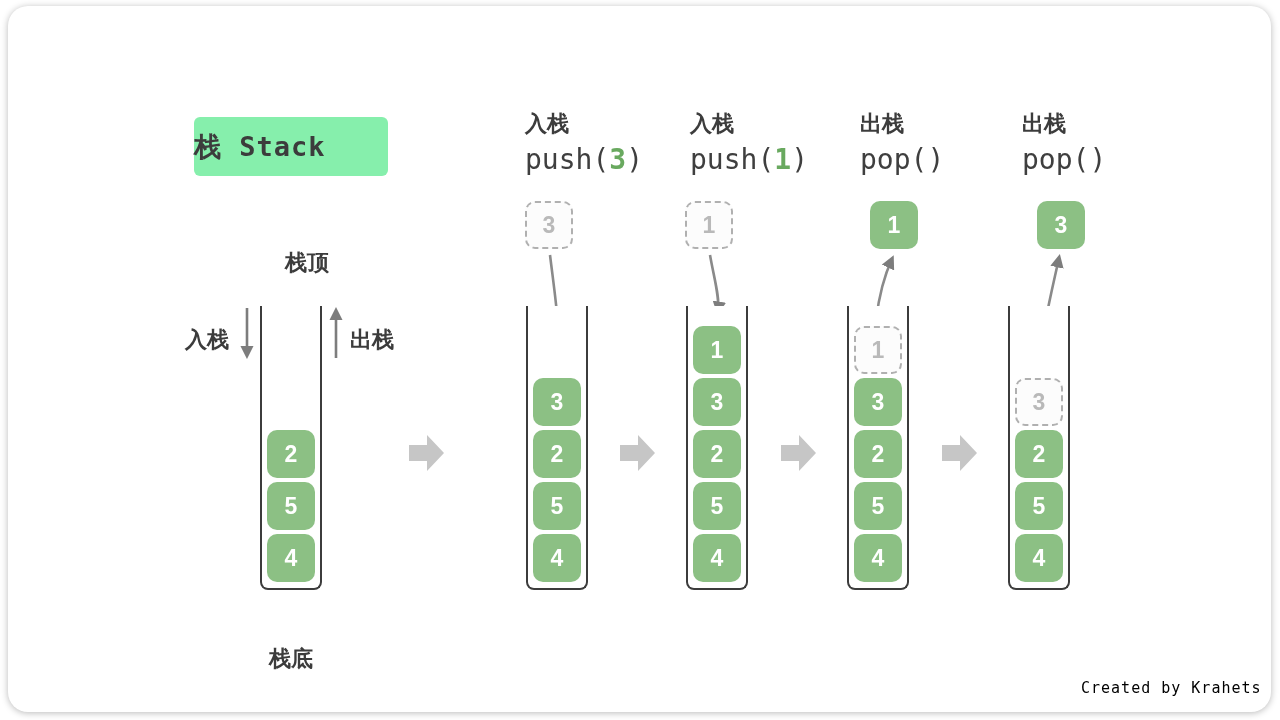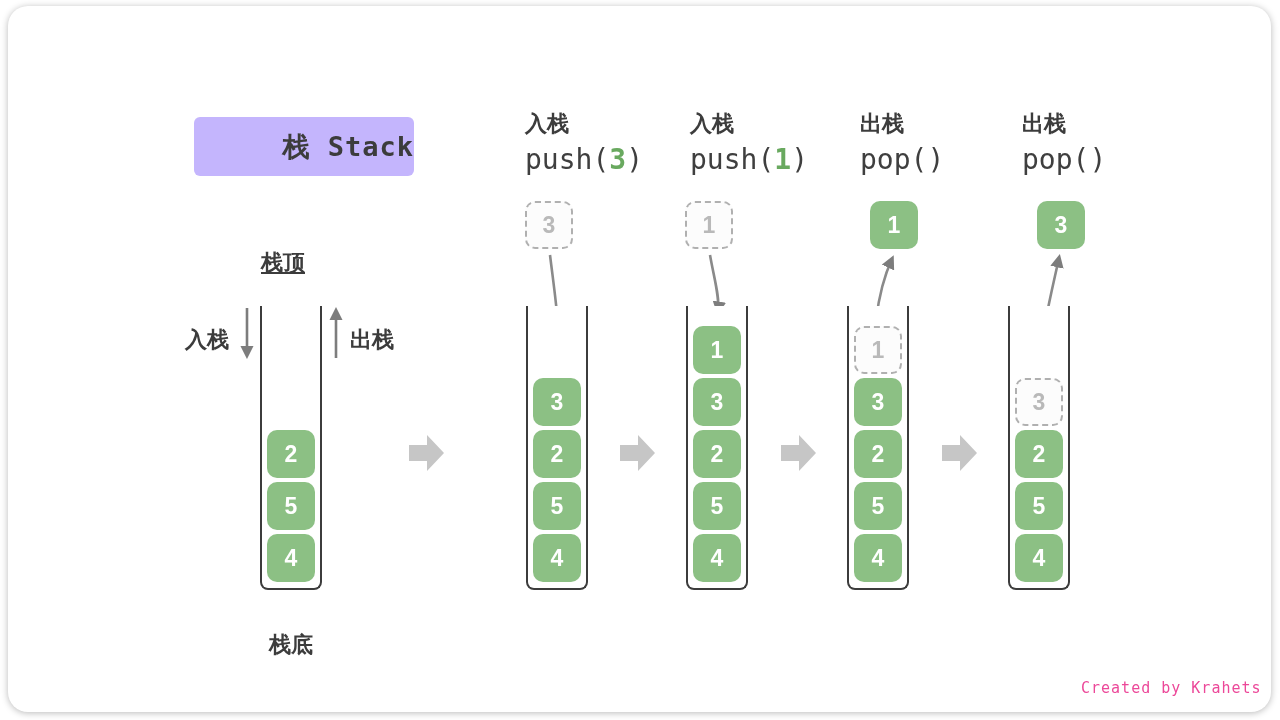--- a/index.html
+++ b/index.html
@@ -7,23 +7,23 @@
     width:1280px;height:720px;background:#ffffff;overflow:hidden;
     font-family:"Liberation Sans","DejaVu Sans",sans-serif;
   }
   .canvas{position:relative;width:1280px;height:720px;}
   .card{
     position:absolute;left:8px;top:6px;width:1263px;height:706px;
     background:#ffffff;border-radius:20px;
     box-shadow:0 1px 7px rgba(0,0,0,0.28);
   }
   .title-box{
-    position:absolute;left:186px;top:111px;width:220px;height:59px;
-    background:#c4b5fd;border-radius:6px;
-    display:flex;align-items:center;justify-content:flex-end;
+    position:absolute;left:186px;top:111px;width:194px;height:59px;
+    background:#86efac;border-radius:6px;
+    display:flex;align-items:center;justify-content:flex-start;
     font-family:"DejaVu Sans Mono","Liberation Mono",monospace;
     font-size:27px;font-weight:bold;color:#3c3c3c;letter-spacing:1px;
   }
   .cjk-label{
     position:absolute;font-size:22px;font-weight:bold;color:#3c3c3c;white-space:nowrap;
   }
   .centered62{width:62px;text-align:center;}
   .op-label{position:absolute;top:103px;color:#3c3c3c;}
   .op-line1{font-size:22px;font-weight:bold;line-height:30px;margin-bottom:7px;white-space:nowrap;}
   .op-line2{
@@ -43,21 +43,21 @@
   }
   .well .box{left:5px;}
   .box.ghost{
     background:#fcfcfc;border:2px dashed #b0b0b0;color:#b9b9b9;font-weight:bold;
   }
   .float-box{position:absolute;top:195px;}
   .overlay{position:absolute;left:0;top:0;pointer-events:none;}
   .watermark{
     position:absolute;left:1073px;top:673px;
     font-family:"DejaVu Sans Mono","Liberation Mono",monospace;
-    font-size:15px;color:#ec4899;letter-spacing:1px;white-space:nowrap;
+    font-size:15px;color:#000000;letter-spacing:1px;white-space:nowrap;
   }
 </style>
 </head>
 <body>
 
 <div class="canvas">
   <div class="card">
 
     <div class="title-box">
       <span>栈 Stack</span>
@@ -80,22 +80,22 @@
       <path d="M868,314 C871,290 877,268 884,253" stroke="#8a8a8a" stroke-width="2.6" fill="none" marker-end="url(#ah)"></path>
 
       <path d="M1030,360 C1035,320 1044,284 1051,252" stroke="#8a8a8a" stroke-width="2.6" fill="none" marker-end="url(#ah)"></path>
 
       <polygon points="401,439 419,439 419,429 436,447 419,465 419,455 401,455" fill="#c6c6c6"></polygon>
       <polygon points="612,439 630,439 630,429 647,447 630,465 630,455 612,455" fill="#c6c6c6"></polygon>
       <polygon points="773,439 791,439 791,429 808,447 791,465 791,455 773,455" fill="#c6c6c6"></polygon>
       <polygon points="934,439 952,439 952,429 969,447 952,465 952,455 934,455" fill="#c6c6c6"></polygon>
     </svg>
 
-    <div class="cjk-label centered62" style="left:244px;top:242px;text-decoration:underline;">栈顶</div>
-    <div class="cjk-label centered62" style="left:252px;top:624px;">栈底</div>
+    <div class="cjk-label centered62" style="left:268px;top:242px;">栈顶</div>
+    <div class="cjk-label centered62" style="left:252px;top:638px;">栈底</div>
     <div class="cjk-label" style="left:177px;top:319px;">入栈</div>
     <div class="cjk-label" style="left:342px;top:319px;">出栈</div>
 
     <div class="op-label" style="left:517px;">
       <div class="op-line1">入栈</div>
       <div class="op-line2"><span>push(</span><span class="arg">3</span><span>)</span></div>
     </div>
     <div class="op-label" style="left:682px;">
       <div class="op-line1">入栈</div>
       <div class="op-line2"><span>push(</span><span class="arg">1</span><span>)</span></div>

